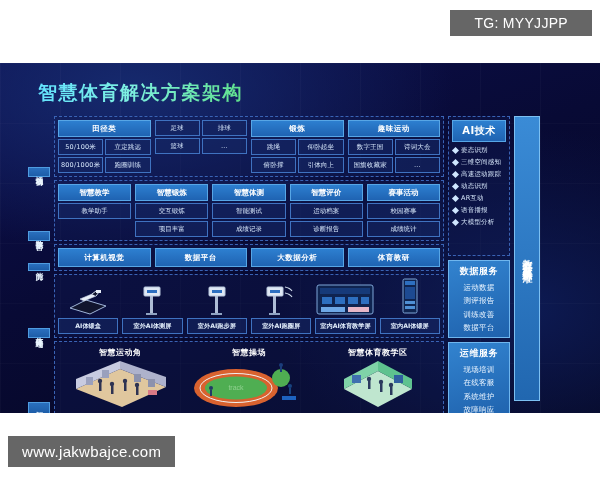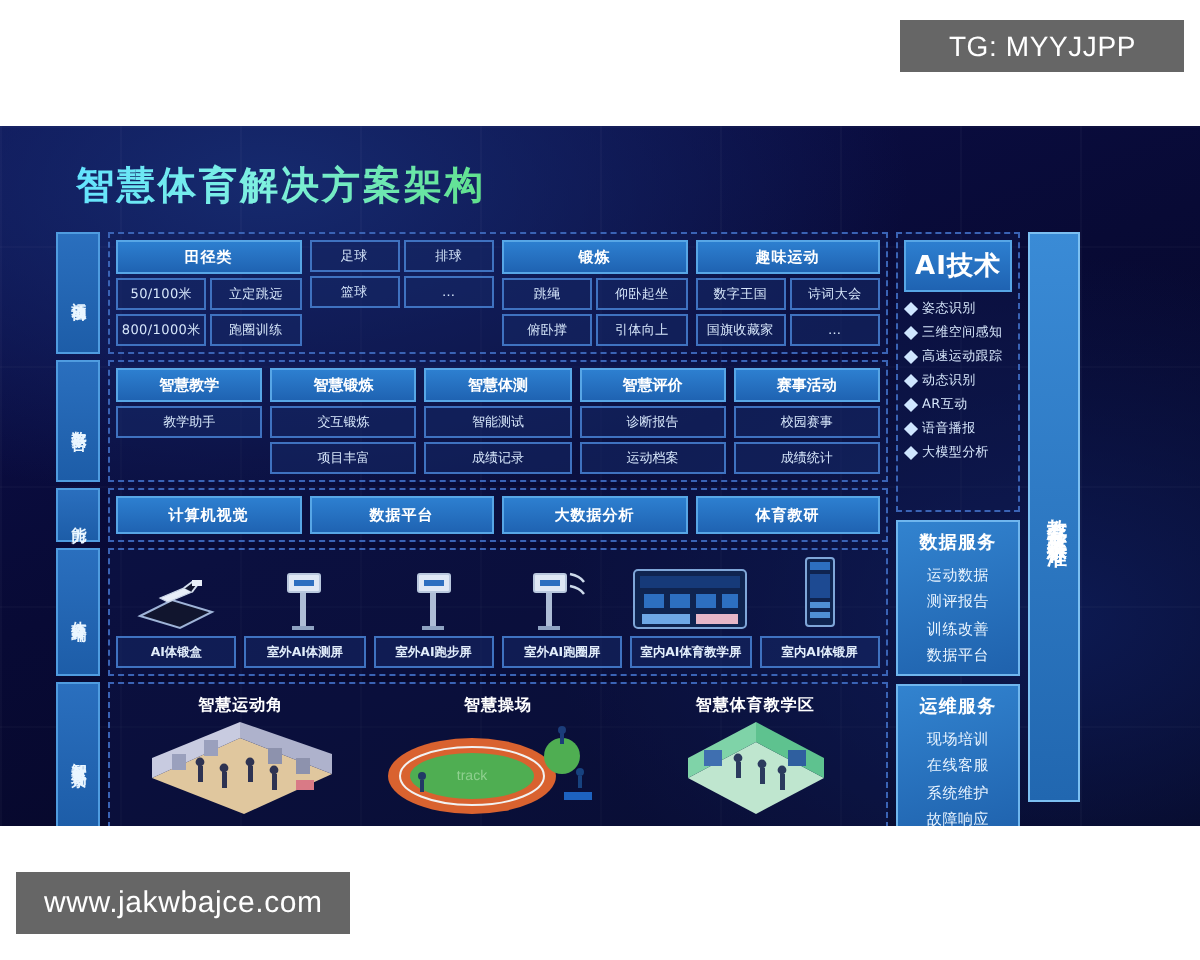--- a/index.html
+++ b/index.html
@@ -48,21 +48,21 @@
     z-index: 4;
   }
 
   
   #frame {
     position: absolute; left: 28px; top: 53px; width: 544px; height: 285px;
     display: flex; gap: 4px; z-index: 3;
   }
   #left-col { width: 416px; display: flex; flex-direction: column; gap: 3px; }
 
-  .band { display: flex; gap: 4px; }
+  .band { display: flex; gap: 4px; align-items: flex-end; }
   .band-label {
     width: 22px; flex: 0 0 22px;
     background: linear-gradient(180deg, #2a6fbe 0%, #1d5da8 100%);
     border: 1px solid #4f9ce0;
     color: #eaf6ff; font-size: 7.5px; font-weight: bold;
     display: flex; align-items: center; justify-content: center;
     writing-mode: vertical-rl; text-orientation: upright;
     letter-spacing: 1px; line-height: 1.05; padding: 2px 0;
   }
   .band-body {
@@ -132,21 +132,21 @@
   .panel-item { color: #e9f4ff; font-size: 7.5px; letter-spacing: .3px; line-height: 1.5; }
 
   #ai-panel { flex: 0 0 140px; background: none; border: none; padding: 0; justify-content: flex-start; }
   #ai-box {
     width: 100%; height: 100%;
     border: 1px dashed #3a63b5; background: rgba(18,30,86,.35);
     padding: 3px; display: flex; flex-direction: column;
   }
   #ai-head {
     background: linear-gradient(180deg, #2d7fd0 0%, #1f63b2 100%);
-    border: 1px solid #57a6e6; color: #fff; font-size: 13px; font-weight: bold;
+    border: 1px solid #57a6e6; color: #fff; font-size: 10px; font-weight: bold;
     text-align: center; padding: 3px 0; letter-spacing: .5px; margin-bottom: 2px;
   }
   .ai-row { display: flex; align-items: center; gap: 3px; padding: 1.5px 1px; }
   .ai-dot { width: 5px; height: 5px; flex: 0 0 5px; background: #cfe6ff; transform: rotate(45deg); }
   .ai-txt { color: #d7e7fb; font-size: 6.5px; letter-spacing: .2px; }
 
   #right-col { width: 26px; display: flex; }
   #policy {
     flex: 1; background: linear-gradient(180deg, #3a8bd6 0%, #2167b0 100%);
     border: 1px solid #7cc0f2;
@@ -224,22 +224,22 @@
               <div class="mod-item">交互锻炼</div>
               <div class="mod-item">项目丰富</div>
             </div>
             <div class="mod">
               <div class="mod-head">智慧体测</div>
               <div class="mod-item">智能测试</div>
               <div class="mod-item">成绩记录</div>
             </div>
             <div class="mod">
               <div class="mod-head">智慧评价</div>
+              <div class="mod-item">运动档案</div>
               <div class="mod-item">诊断报告</div>
-              <div class="mod-item">运动档案</div>
             </div>
             <div class="mod">
               <div class="mod-head">赛事活动</div>
               <div class="mod-item">校园赛事</div>
               <div class="mod-item">成绩统计</div>
             </div>
           </div>
         </div>
 
         <div class="band" style="flex:0 0 24px">

